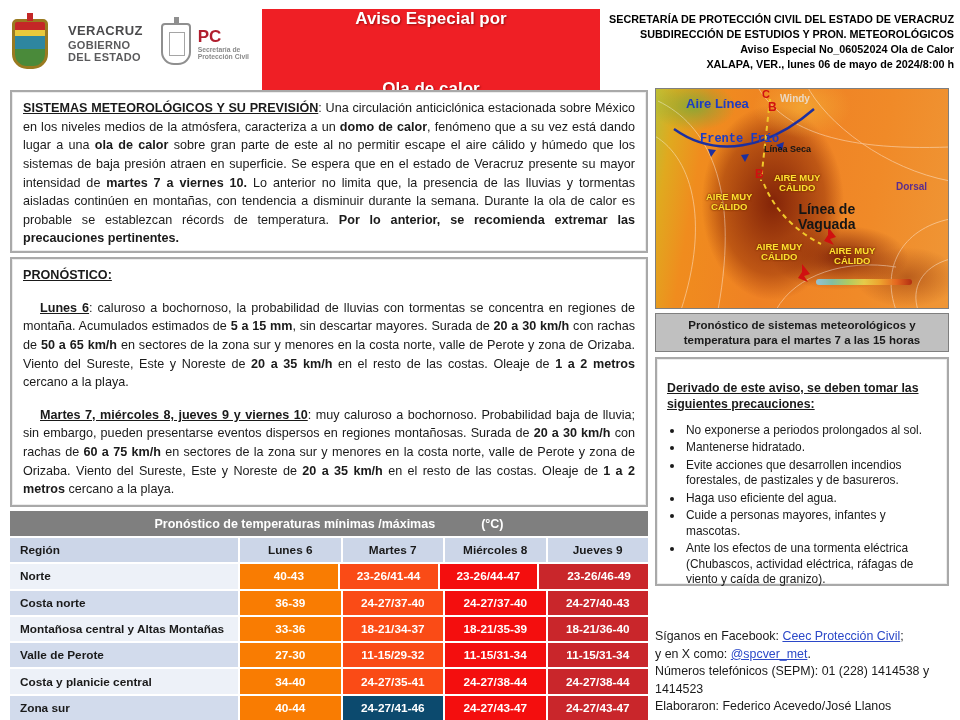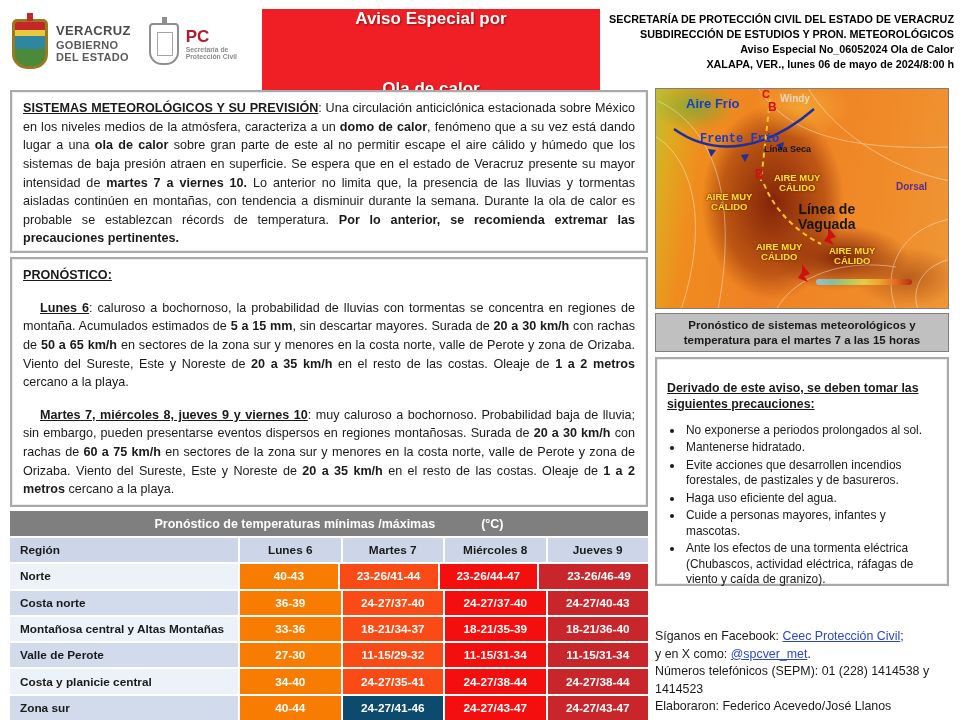--- a/index.html
+++ b/index.html
@@ -7,21 +7,21 @@
   .page {
     position:relative; width:960px; height:720px; background:#fff;
     font-family:"Liberation Sans", sans-serif; color:#1a1a1a; overflow:hidden;
   }
   .b { font-weight:bold; }
   .u { text-decoration:underline; }
   .link { color:#2b48c8; text-decoration:underline; cursor:pointer; }
 
   
   .logos { position:absolute; left:12px; top:6px; width:245px; height:76px; display:flex; align-items:center; gap:18px; }
-  .logo-ver { display:flex; align-items:center; gap:8px; }
+  .logo-ver { display:flex; align-items:center; gap:20px; }
   .shield-ver { width:36px; height:50px; border:3px solid #9a7a20; border-radius:5px 5px 15px 15px;
     background:linear-gradient(#c42727 0 18%, #e8c93c 18% 32%, #2e86a0 32% 62%, #4a8a3a 62% 100%); position:relative; }
   .shield-ver::before { content:""; position:absolute; left:12px; top:-9px; width:6px; height:8px; background:#c42727; }
   .logo-ver-text { font-size:11px; font-weight:bold; color:#5a5a5c; line-height:1.15; letter-spacing:.3px; }
   .logo-ver-text .big { font-size:13px; color:#4a4a4c; }
   .logo-pc { display:flex; align-items:center; gap:7px; }
   .shield-pc { width:30px; height:42px; border:2px solid #8f8f8f; border-radius:4px 4px 13px 13px; background:#fff; position:relative; }
   .shield-pc::before { content:""; position:absolute; left:11px; top:-8px; width:5px; height:7px; background:#8f8f8f; }
   .shield-pc::after { content:""; position:absolute; left:6px; top:7px; width:14px; height:22px; border:1.5px solid #a5a5a5; }
   .logo-pc-text { line-height:1.05; }
@@ -210,21 +210,21 @@
       </g>
       <g stroke="#f0c82a" stroke-width="2" stroke-dasharray="5 4" fill="none">
         <path d="M 114 10 L 105 92"></path>
         <path d="M 108 95 C 120 125 145 145 165 155"></path>
       </g>
       <g fill="#d01010">
         <polygon points="172,138 180,148 174,150 178,156 168,152 172,146"></polygon>
         <polygon points="146,175 154,185 148,187 152,193 142,189 146,183"></polygon>
       </g>
     </svg>
-    <div class="mlabel ml-blue" style="left:30px;top:8px;font-size:13px;">Aire Frío</div>
+    <div class="mlabel ml-blue" style="left:30px;top:8px;font-size:13px;">Aire Línea</div>
     <div class="mlabel ml-red" style="left:106px;top:-1px;font-size:11px;">C</div>
     <div class="mlabel ml-red" style="left:112px;top:12px;font-size:12px;">B</div>
     <div class="mlabel" style="left:124px;top:4px;font-size:10px;color:#e9e9e9;opacity:.8;">Windy</div>
     <div class="mlabel ml-blue" style="left:44px;top:44px;font-size:12px;font-family:Liberation Mono, monospace;">Frente Frío</div>
     <div class="mlabel ml-black" style="left:108px;top:56px;font-size:9px;">Línea Seca</div>
     <div class="mlabel ml-red" style="left:99px;top:79px;font-size:12px;">B</div>
     <div class="mlabel ml-yellow" style="left:118px;top:84px;">AIRE MUY
 CÁLIDO</div>
     <div class="mlabel ml-yellow" style="left:50px;top:103px;">AIRE MUY
 CÁLIDO</div>

